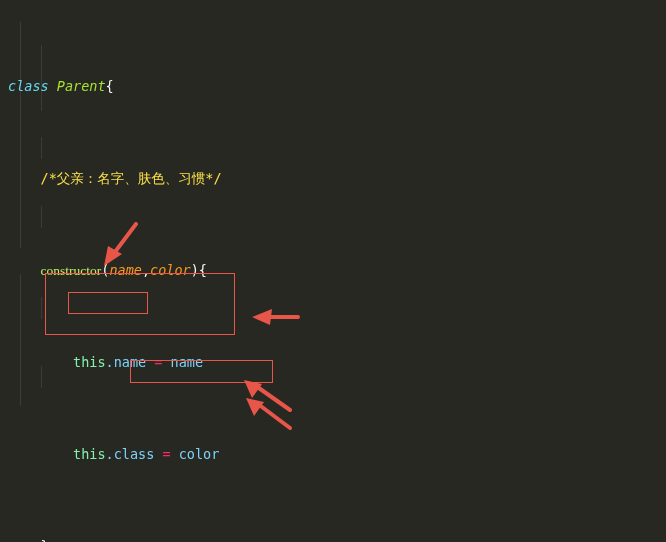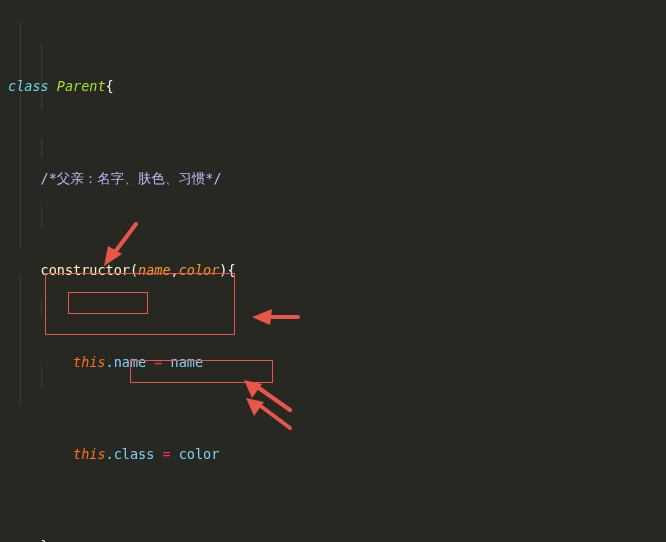--- a/index.html
+++ b/index.html
@@ -29,27 +29,27 @@
   }
   .code {
     position:relative;
     z-index:2;
     white-space:pre;
     padding-left:8px;
   }
   .line { height:23px; white-space:pre; }            
   .kw-i    { color:#66d9ef; font-style:italic; }  
   .type    { color:#a6e22e; font-style:italic; }  
-  .fn      { color:#fef9c3; }            
+  .fn      { color:#bef264;font-family:Liberation Serif, serif; }            
   .param   { color:#fd971f; font-style:italic; }  
-  .this    { color:#f97316; font-style:italic; }  
+  .this    { color:#86efac; }  
   .prop    { color:#7dd3fc; }            
   .punc    { color:#f8f8f2; }
   .op      { color:#f92672; }
-  .com     { color:#c4b5fd;text-align:center; }
+  .com     { color:#fde047;text-align:center; }
 
   
   #annots { position:absolute; inset:0; z-index:5; pointer-events:none; }
   .redbox {
     position:absolute;
     border:1.5px solid #e8564a;
     background:transparent;
   }
   .arrow { position:absolute; }
 </style>

